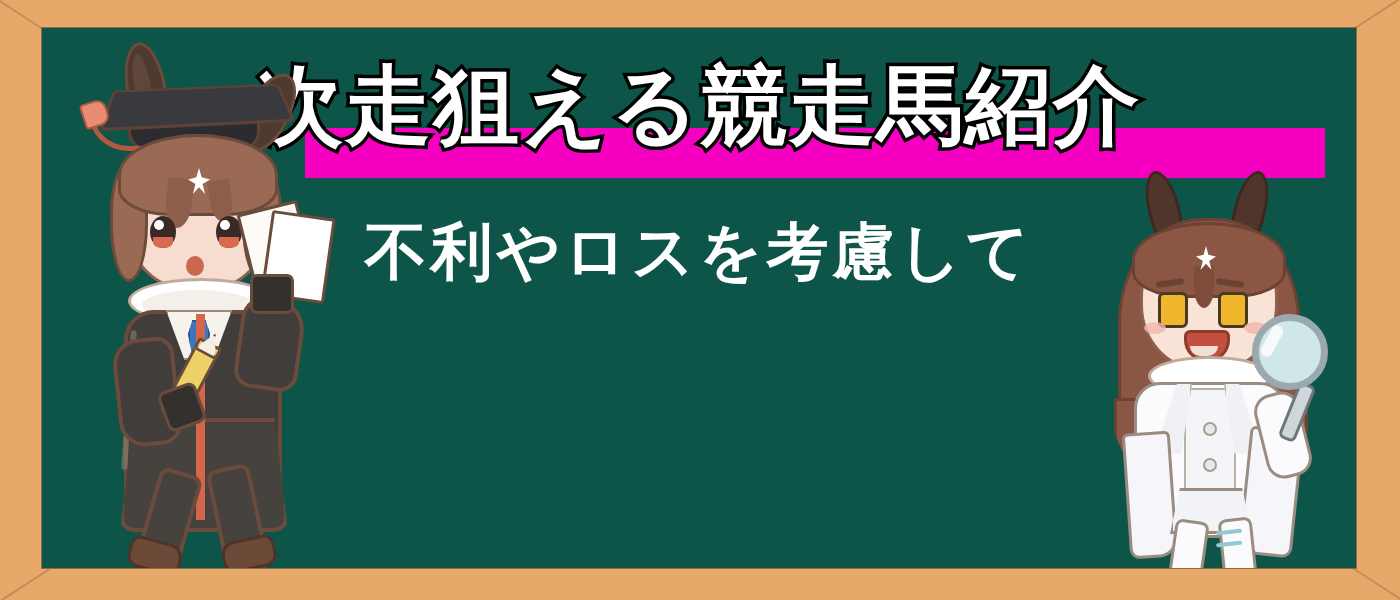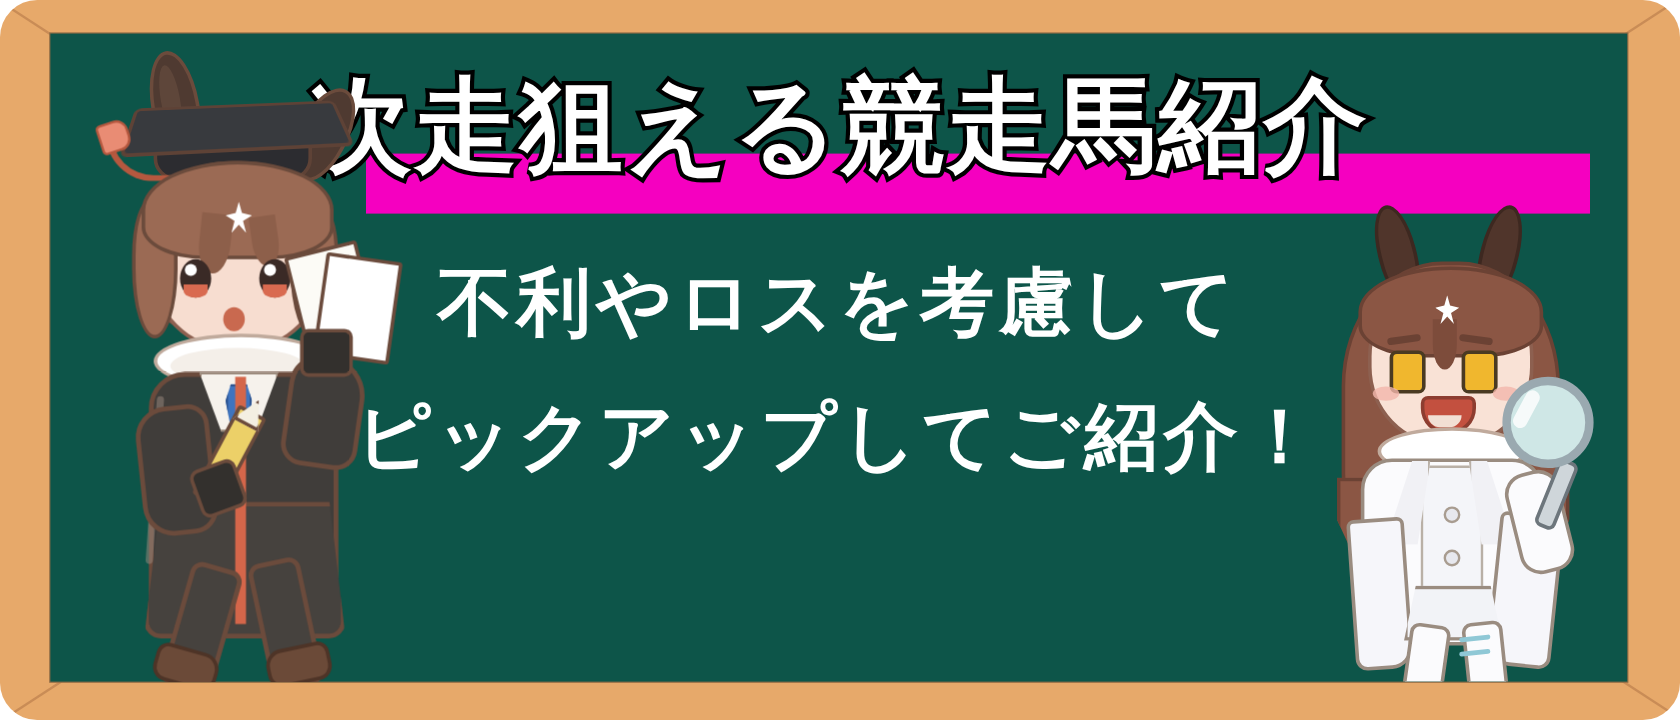--- a/index.html
+++ b/index.html
@@ -11,21 +11,20 @@
     font-family: "DejaVu Sans", sans-serif;
   }
 
   
   .banner {
     position: relative;
     width: 1400px;
     height: 600px;
     overflow: hidden;
     background: #e7a96a;
-    border-radius: 31px;
   }
 
   
   .frame-seam {
     position: absolute;
     background: #c98c56;
     transform-origin: 0 0;
     pointer-events: none;
   }
   .seam-tl { left: 0px;    top: 0px;   width: 60px;  height: 1.5px; transform: rotate(33deg); }
@@ -544,21 +543,20 @@
 
   <div class="board">
 
     <div class="headline-wrap">
       <div class="headline-band"></div>
       <div class="headline-text">次走狙える競走馬紹介</div>
     </div>
 
     <div class="body-copy">
       <div class="body-line">不利やロスを考慮して</div>
-      <div class="body-line">ピックアップしてご紹介！</div>
     </div>
 
     <div class="char-left">
       <div class="cl-part cl-ear-l"></div>
       <div class="cl-part cl-ear-l-in"></div>
       <div class="cl-part cl-ear-r"></div>
       <div class="cl-part cl-cap-base"></div>
       <div class="cl-part cl-cap-board"></div>
       <div class="cl-part cl-tassel-cord"></div>
       <div class="cl-part cl-tassel-tip"></div>

